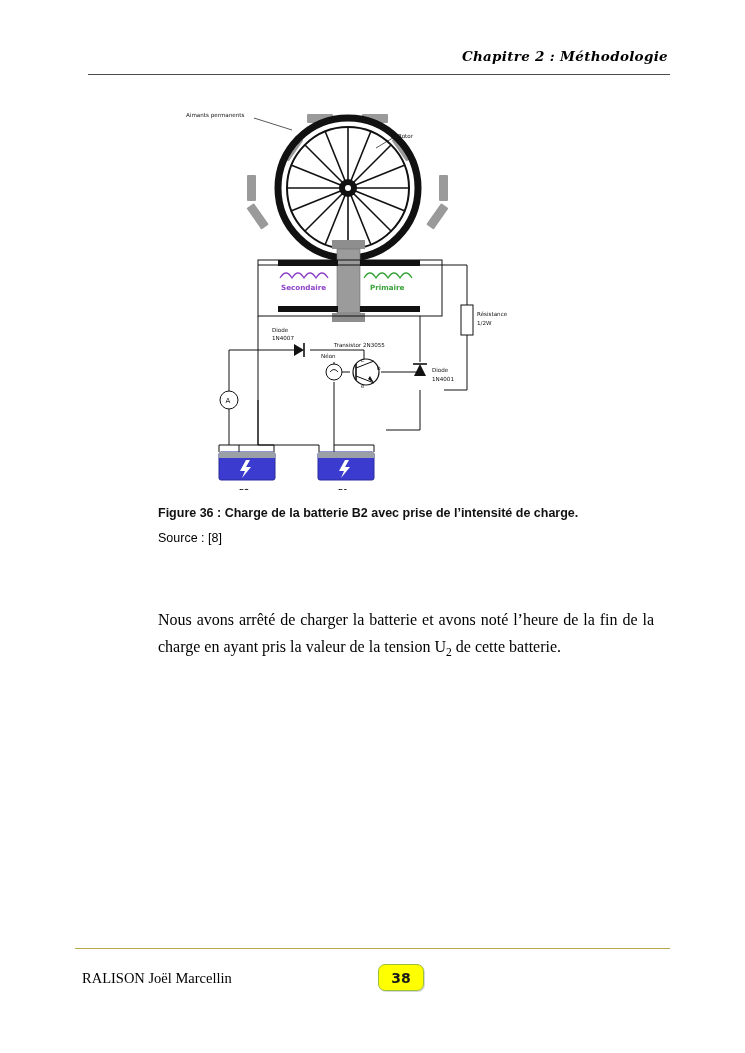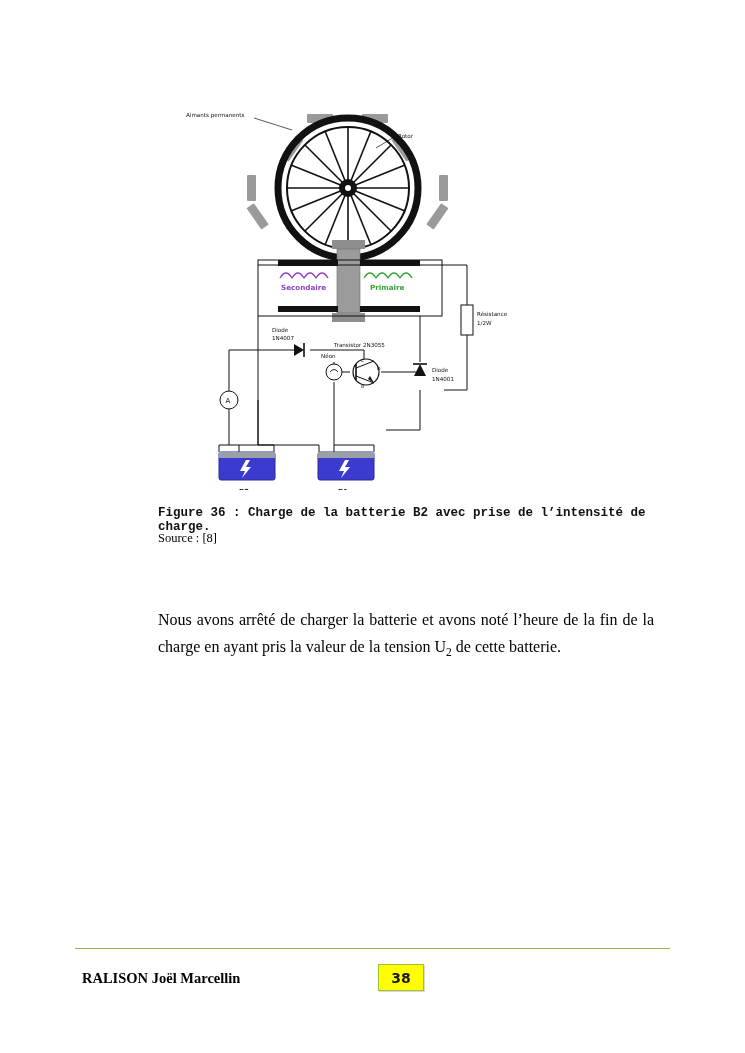--- a/index.html
+++ b/index.html
@@ -55,30 +55,30 @@
     width: 340px;
     height: 390px;
   }
   .figure svg { display: block; }
 
   .fig-caption {
     position: absolute;
     left: 158px;
     top: 506px;
     width: 500px;
-    font-family: Liberation Mono, monospace;
+    font-family: Liberation Sans, sans-serif;
     font-weight: bold;
     font-size: 12.5px;
     color: #111;
   }
   .fig-source {
     position: absolute;
     left: 158px;
     top: 531px;
-    font-family: Liberation Serif, serif;
+    font-family: Liberation Sans, sans-serif;
     font-size: 12.5px;
     color: #000;
   }
 
   
   .body-text {
     position: absolute;
     left: 158px;
     top: 590px;
     width: 496px;
@@ -96,33 +96,33 @@
     left: 75px;
     right: 75px;
     top: 948px;
     border-top: 1.2px solid #b9a94a;
   }
   .footer-name {
     position: absolute;
     left: 82px;
     top: 970px;
     font-family: "Liberation Serif", serif;
-    font-weight: bold;
+    font-weight: normal;
     font-size: 14.5px;
     color: #000;
   }
   .page-number {
     position: absolute;
     left: 378px;
     top: 964px;
     width: 44px;
     height: 25px;
     background: #ffff00;
     border: 1.4px solid #9fbf3b;
-    border-radius: 0;
+    border-radius: 7px;
     display: flex;
     align-items: center;
     justify-content: center;
     font-family: "DejaVu Sans", sans-serif;
     font-weight: bold;
     font-size: 14px;
     color: #1a1a1a;
     box-shadow: 1px 1px 0 rgba(0,0,0,0.15);
   }
 
@@ -130,20 +130,24 @@
   .lbl { font-family: "DejaVu Sans", sans-serif; font-size: 5.6px; fill: #111; }
   .lbl-b { font-family: "DejaVu Sans", sans-serif; font-size: 7px; font-weight: bold; fill: #111; }
   .lbl-sec { font-family: "DejaVu Sans", sans-serif; font-size: 7.2px; font-weight: bold; fill: #8e44c9; }
   .lbl-pri { font-family: "DejaVu Sans", sans-serif; font-size: 7.2px; font-weight: bold; fill: #3aa33a; }
 </style>
 </head>
 <body>
 
 <div class="page">
 
+  <div class="header">
+    <div class="header-title">Chapitre 2 : Méthodologie</div>
+    <div class="header-rule"></div>
+  </div>
 
   <div class="figure">
     <svg width="340" height="390" viewBox="0 0 340 390" xmlns="http://www.w3.org/2000/svg">
 
       <g fill="#9a9a9a">
         <rect x="123" y="14" width="26" height="9" rx="1"></rect>
         <rect x="178" y="14" width="26" height="9" rx="1"></rect>
         <g transform="rotate(55 219 48)">
             <rect x="206" y="44" width="26" height="9" rx="1"></rect>
           </g>

